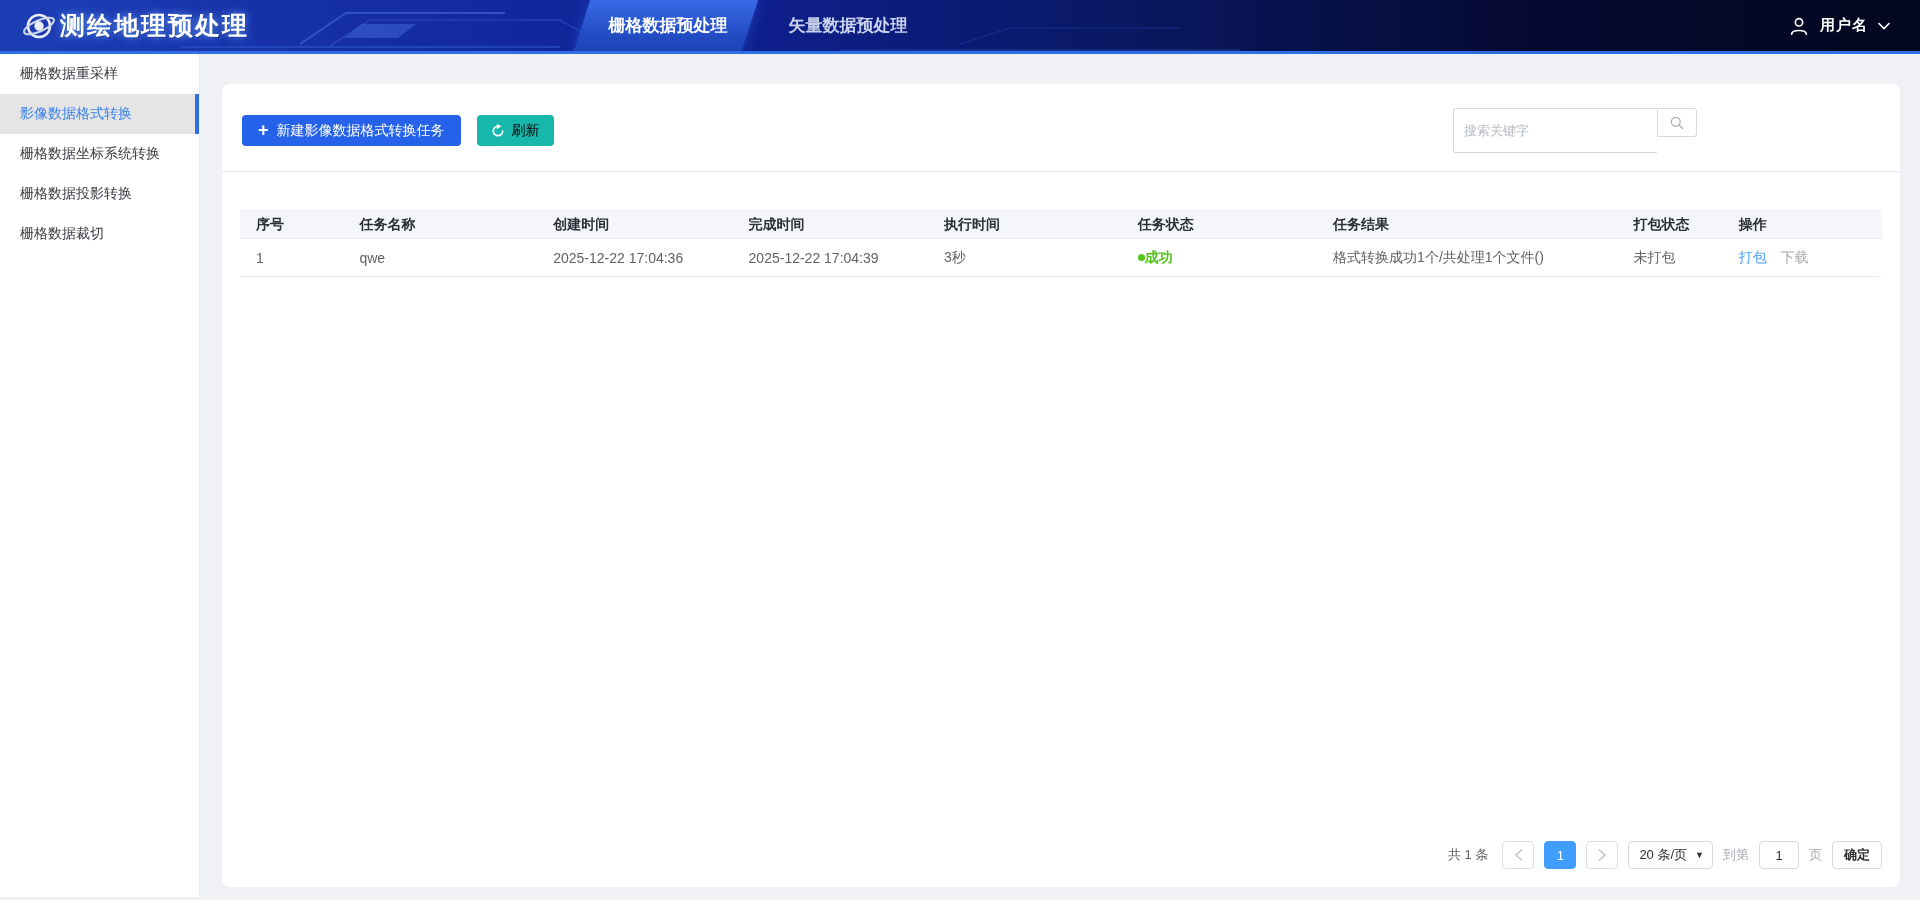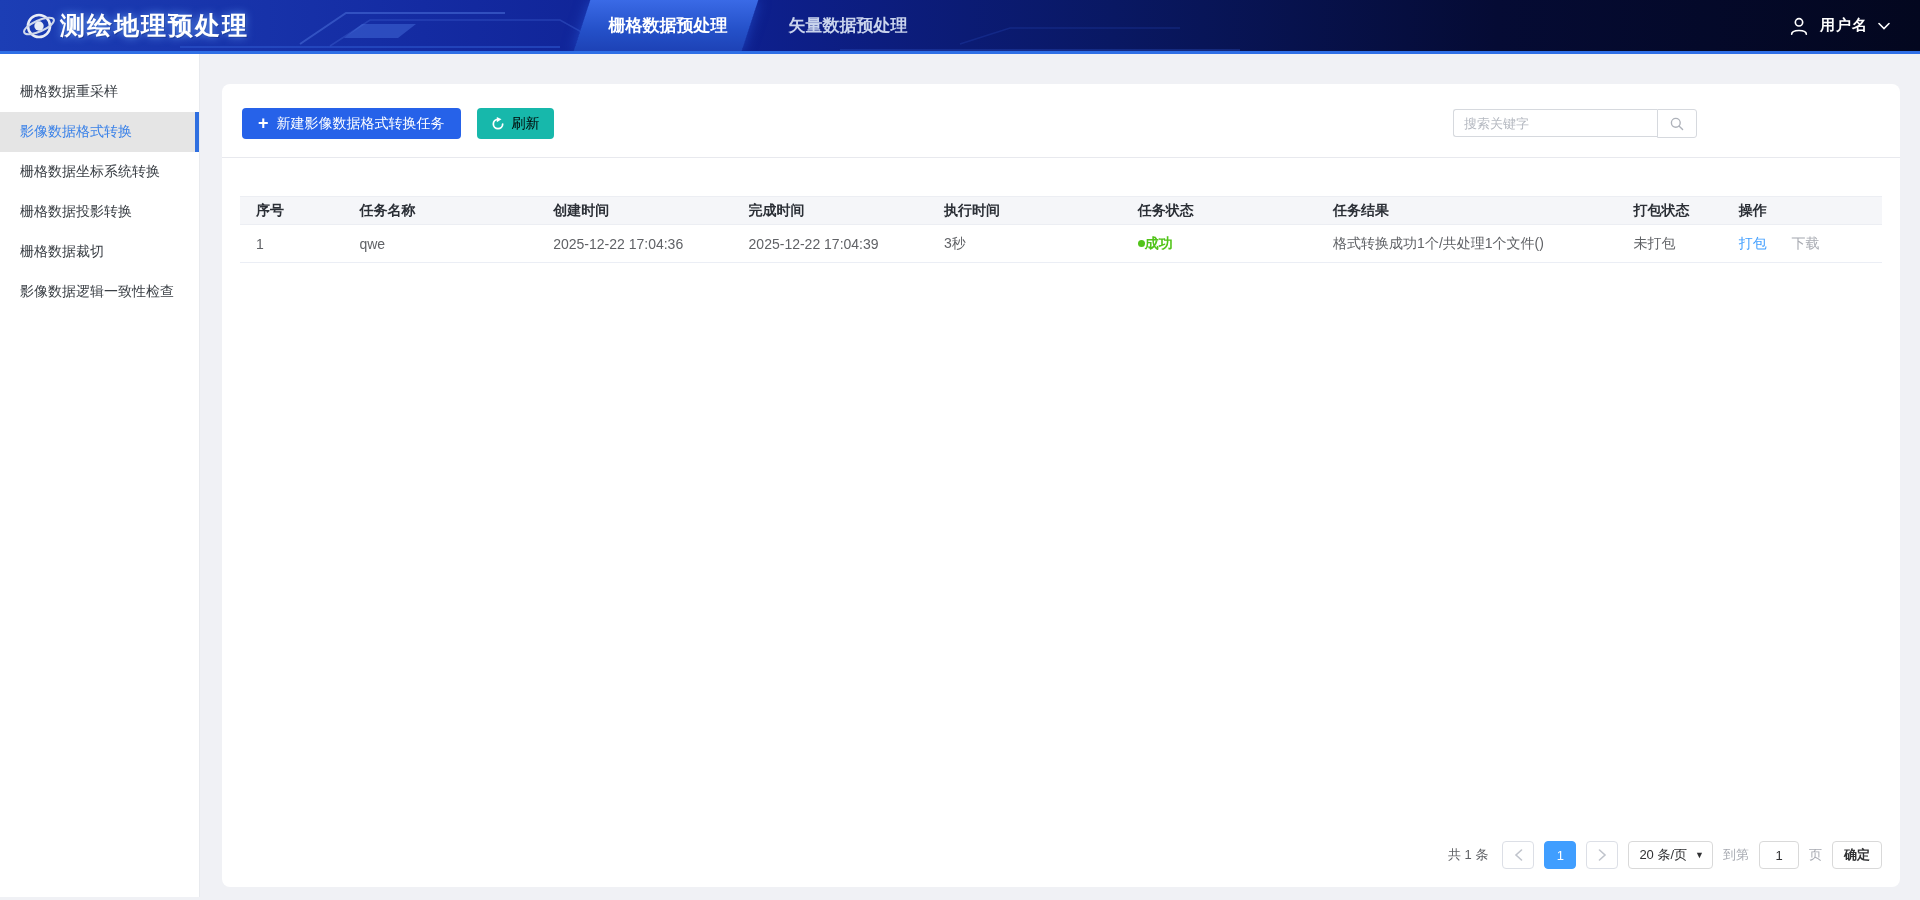--- a/index.html
+++ b/index.html
@@ -21,59 +21,59 @@
   .tab { position:absolute; top:0; height:51px; display:flex; align-items:center;
     font-size:17px; font-weight:bold; cursor:pointer; white-space:nowrap; }
   .tab.active { left:598px; width:140px; justify-content:center; color:#ffffff; }
   .tab.inactive { left:787px; width:122px; justify-content:center; color:#c9d3ec; }
   .user-area { position:absolute; right:30px; top:0; height:51px; display:flex; align-items:center; gap:10px; color:#fff; }
   .user-name { font-size:15px; font-weight:bold; letter-spacing:1px; }
   .user-area svg { display:block; }
 
   
   .main { display:flex; height:843px; }
-  .sidebar { width:200px; background:#ffffff; border-right:1px solid #e8eaee; padding-top:18px; flex:none; }
+  .sidebar { width:200px; background:#ffffff; border-right:1px solid #e8eaee; flex:none; }
   .side-item { position:relative; height:40px; display:flex; align-items:center; padding-left:20px;
     font-size:14px; color:#3a3f45; cursor:pointer; }
   .side-item.active { background:#e5e5e5; color:#3b82e8; }
   .side-item.active::after { content:""; position:absolute; right:0; top:0; width:4px; height:100%; background:#2f6fe0; }
 
   .content { flex:1; background:#f0f1f5; }
   .card { background:#fff; border-radius:8px; margin:30px 20px 10px 22px; height:803px;
     display:flex; flex-direction:column; }
 
   
   .toolbar { display:flex; align-items:center; padding:24px 18px 18px 20px; }
   .btn-primary { display:flex; align-items:center; gap:8px; height:31px; padding:0 16px;
     background:#2662e9; color:#fff; font-size:14px; border:none; border-radius:4px; cursor:pointer;
     font-family:inherit; }
   .btn-primary .plus { font-size:18px; font-weight:bold; line-height:1; margin-top:-2px; }
   .btn-refresh { display:flex; align-items:center; gap:7px; height:31px; padding:0 14px; margin-left:16px;
     background:#17b8ab; color:#000000; font-size:14px; border:none; border-radius:4px; cursor:pointer;
     font-family:inherit; }
   .toolbar-spacer { flex:1; }
   .search-group { display:flex; margin-right:185px; }
-  .search-input { width:204px; height:28px; border:1px solid #d6d9de; border-right:none;
+  .search-input { width:204px; height:45px; border:1px solid #d6d9de; border-right:none;
     border-radius:3px 0 0 3px; padding:0 10px; font-size:13px; color:#333; outline:none; font-family:inherit; }
   .search-input::placeholder { color:#b4b8c0; }
   .search-btn { width:40px; height:29px; border:1px solid #d6d9de; border-radius:0 3px 3px 0;
     background:#fff; cursor:pointer; display:flex; align-items:center; justify-content:center; }
   .toolbar-divider { border-bottom:1px solid #e8e9ee; }
 
   
   .table-wrap { padding:0 18px; margin-top:38px; }
   table { width:100%; border-collapse:collapse; table-layout:fixed; }
   thead th { background:#f5f6f9; height:28px; font-size:14px; font-weight:bold; color:#2b2f36;
     text-align:left; padding:0 0 0 16px; border-top:1px solid #eceef3; border-bottom:1px solid #eceef3; }
   tbody td { height:38px; font-size:14px; color:#606266; text-align:left; padding:0 0 0 16px;
     border-bottom:1px solid #ebeef5; background:#fff; }
   .status-ok { display:flex; align-items:center; color:#52c41a; font-weight:bold; }
   .dot { width:7px; height:7px; border-radius:50%; background:#52c41a; flex:none; }
   .link-pack { color:#409eff; cursor:pointer; }
-  .link-download { color:#a8abb2; margin-left:21px; cursor:default; }
+  .link-download { color:#a8abb2; margin-left:10px; cursor:default; }
 
   
   .pager { margin-top:auto; display:flex; align-items:center; justify-content:flex-end;
     gap:10px; padding:0 18px 18px 0; }
   .pager-total { font-size:13px; color:#606266; margin-right:4px; }
   .pg-btn { width:32px; height:28px; background:#fff; border:1px solid #dcdfe6; border-radius:4px;
     display:flex; align-items:center; justify-content:center; color:#c0c4cc; font-size:14px; cursor:pointer; }
   .pg-current { width:32px; height:28px; background:#409eff; border:1px solid #409eff; border-radius:4px;
     display:flex; align-items:center; justify-content:center; color:#fff; font-size:13px; cursor:pointer; }
   .pg-size { height:28px; padding:0 8px 0 10px; background:#fff; border:1px solid #d9d9d9; border-radius:4px;
@@ -126,21 +126,20 @@
 </div>
 
 <div class="main">
 
   <div class="sidebar">
     <div class="side-item">栅格数据重采样</div>
     <div class="side-item active">影像数据格式转换</div>
     <div class="side-item">栅格数据坐标系统转换</div>
     <div class="side-item">栅格数据投影转换</div>
     <div class="side-item">栅格数据裁切</div>
-    <div class="side-item">影像数据逻辑一致性检查</div>
   </div>
 
   <div class="content">
     <div class="card">
 
       <div class="toolbar">
         <button class="btn-primary">
           <span class="plus">+</span>
           <span>新建影像数据格式转换任务</span>
         </button>

